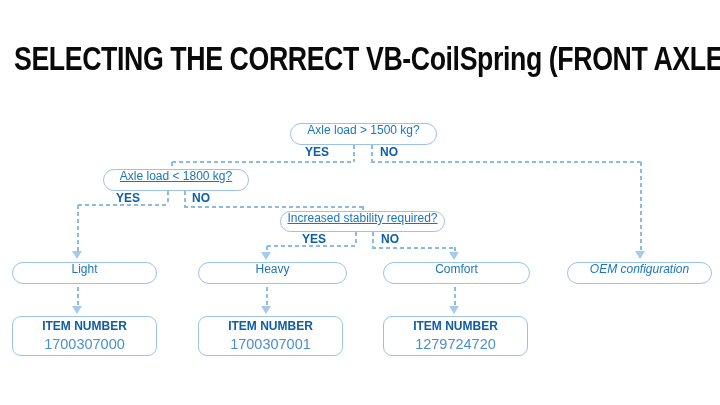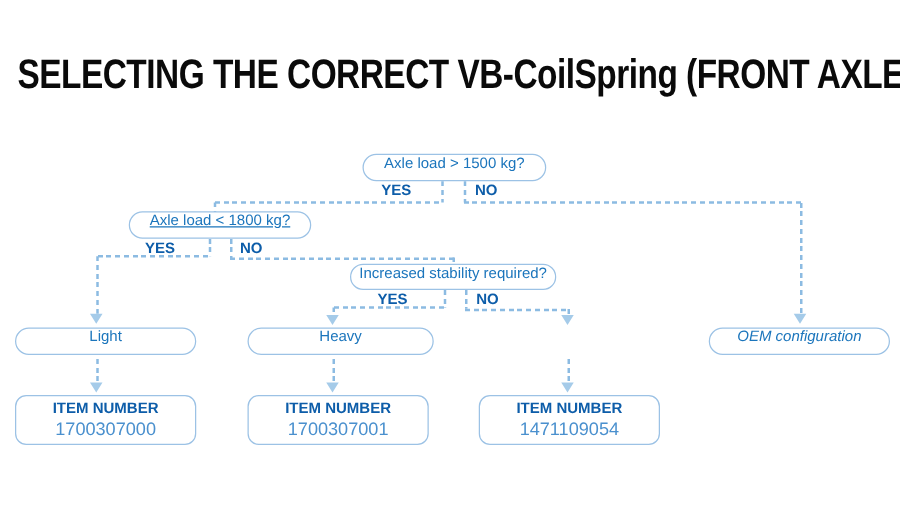--- a/index.html
+++ b/index.html
@@ -77,41 +77,44 @@
   <div class="vd" style="left:167px;top:191px;height:14px;"></div>
   <div class="vd" style="left:184px;top:191px;height:16px;"></div>
 
   <div class="hd" style="left:78px;top:204px;width:90px;"></div>
   <div class="vd" style="left:77px;top:205px;height:46px;"></div>
   <div class="arr" style="left:72px;top:251px;"></div>
 
   <div class="hd" style="left:184px;top:206px;width:180px;"></div>
   <div class="vd" style="left:362px;top:206px;height:5px;"></div>
 
-  <div class="node" style="left:280px;top:211px;width:165px;height:21px;">
+  <div class="node" style="left:280px;top:211px;width:165px;height:21px;text-decoration:underline;">
     <span>Increased stability required?</span>
   </div>
   <div class="yn" style="left:302px;top:233px;">YES</div>
   <div class="yn" style="left:381px;top:233px;">NO</div>
   <div class="vd" style="left:355px;top:232px;height:14px;"></div>
   <div class="vd" style="left:372px;top:232px;height:15px;"></div>
 
   <div class="hd" style="left:267px;top:245px;width:89px;"></div>
   <div class="vd" style="left:266px;top:246px;height:6px;"></div>
   <div class="arr" style="left:261px;top:252px;"></div>
 
   <div class="hd" style="left:372px;top:247px;width:84px;"></div>
   <div class="vd" style="left:454px;top:247px;height:5px;"></div>
   <div class="arr" style="left:449px;top:252px;"></div>
 
   <div class="node" style="left:12px;top:262px;width:145px;height:22px;">
     <span>Light</span>
   </div>
   <div class="node" style="left:198px;top:262px;width:149px;height:22px;">
     <span>Heavy</span>
+  </div>
+  <div class="node" style="left:383px;top:262px;width:147px;height:22px;">
+    <span>Comfort</span>
   </div>
   <div class="node" style="left:567px;top:262px;width:145px;height:22px;font-style:italic;">
     <span>OEM configuration</span>
   </div>
 
   <div class="vd" style="left:77px;top:287px;height:20px;"></div>
   <div class="arr" style="left:72px;top:306px;"></div>
   <div class="vd" style="left:266px;top:287px;height:20px;"></div>
   <div class="arr" style="left:261px;top:306px;"></div>
   <div class="vd" style="left:454px;top:287px;height:20px;"></div>
@@ -120,16 +123,16 @@
   <div class="item" style="left:12px;top:316px;width:145px;height:40px;">
     <div class="head">ITEM NUMBER</div>
     <div class="num">1700307000</div>
   </div>
   <div class="item" style="left:198px;top:316px;width:145px;height:40px;">
     <div class="head">ITEM NUMBER</div>
     <div class="num">1700307001</div>
   </div>
   <div class="item" style="left:383px;top:316px;width:145px;height:40px;">
     <div class="head">ITEM NUMBER</div>
-    <div class="num">1471109054</div>
+    <div class="num">1279724720</div>
   </div>
 
 </div>
 
 </body></html>

